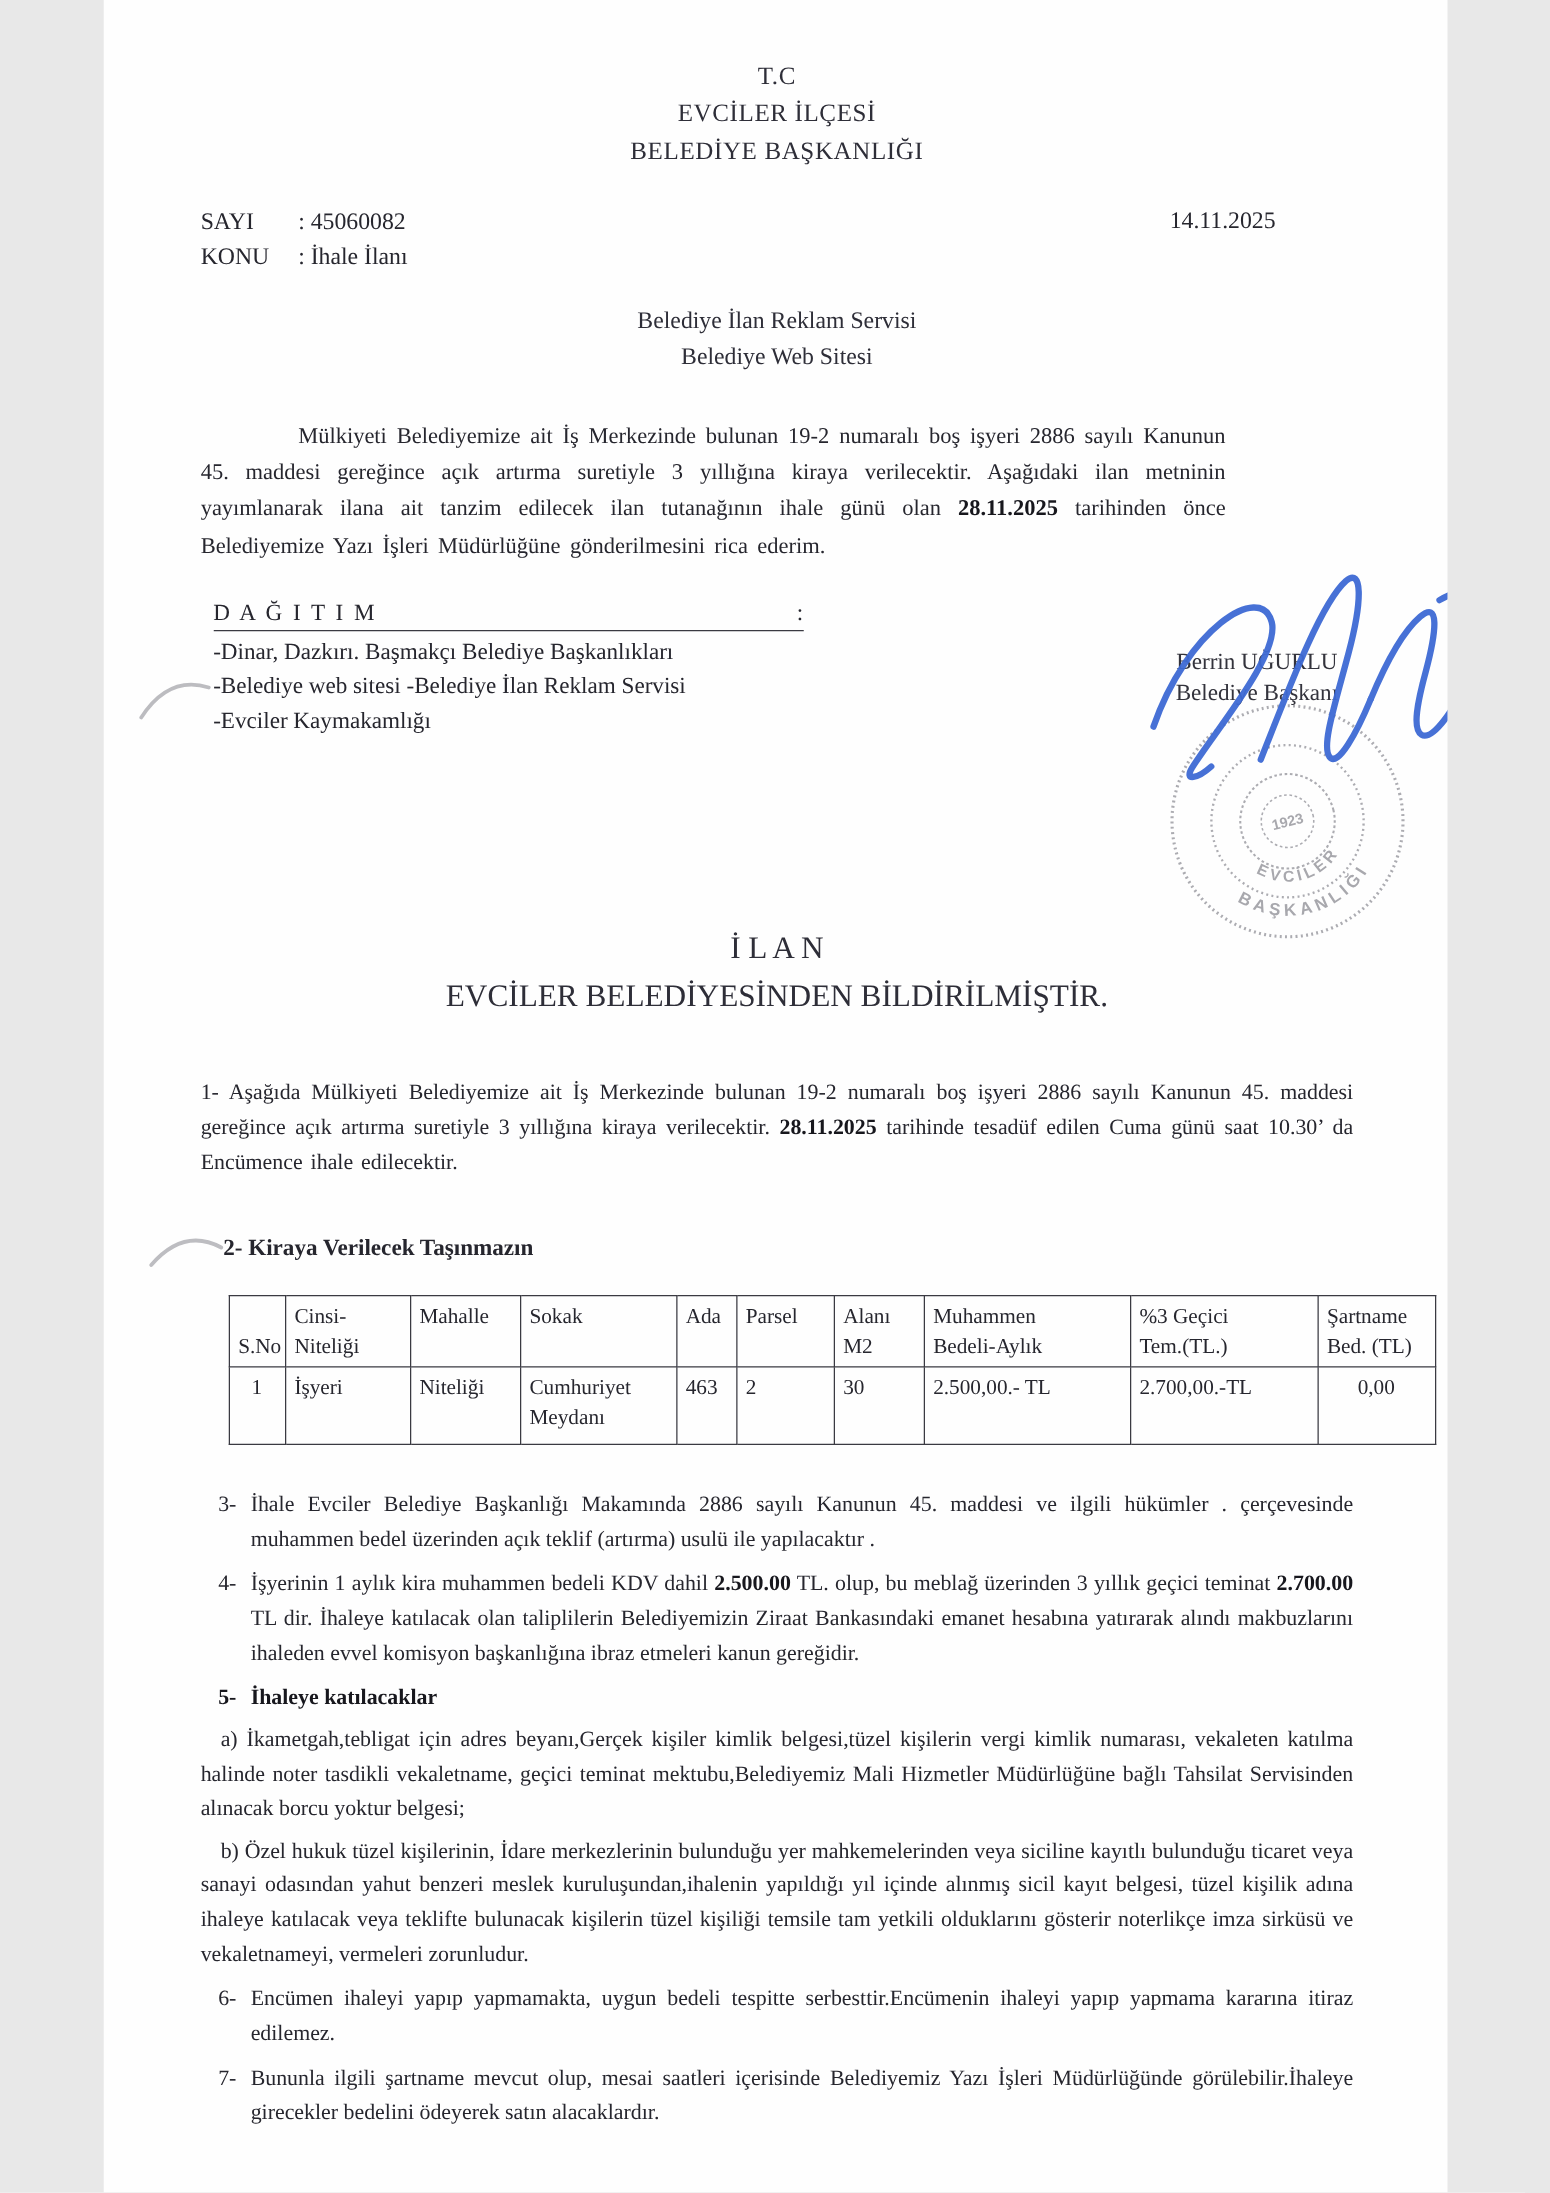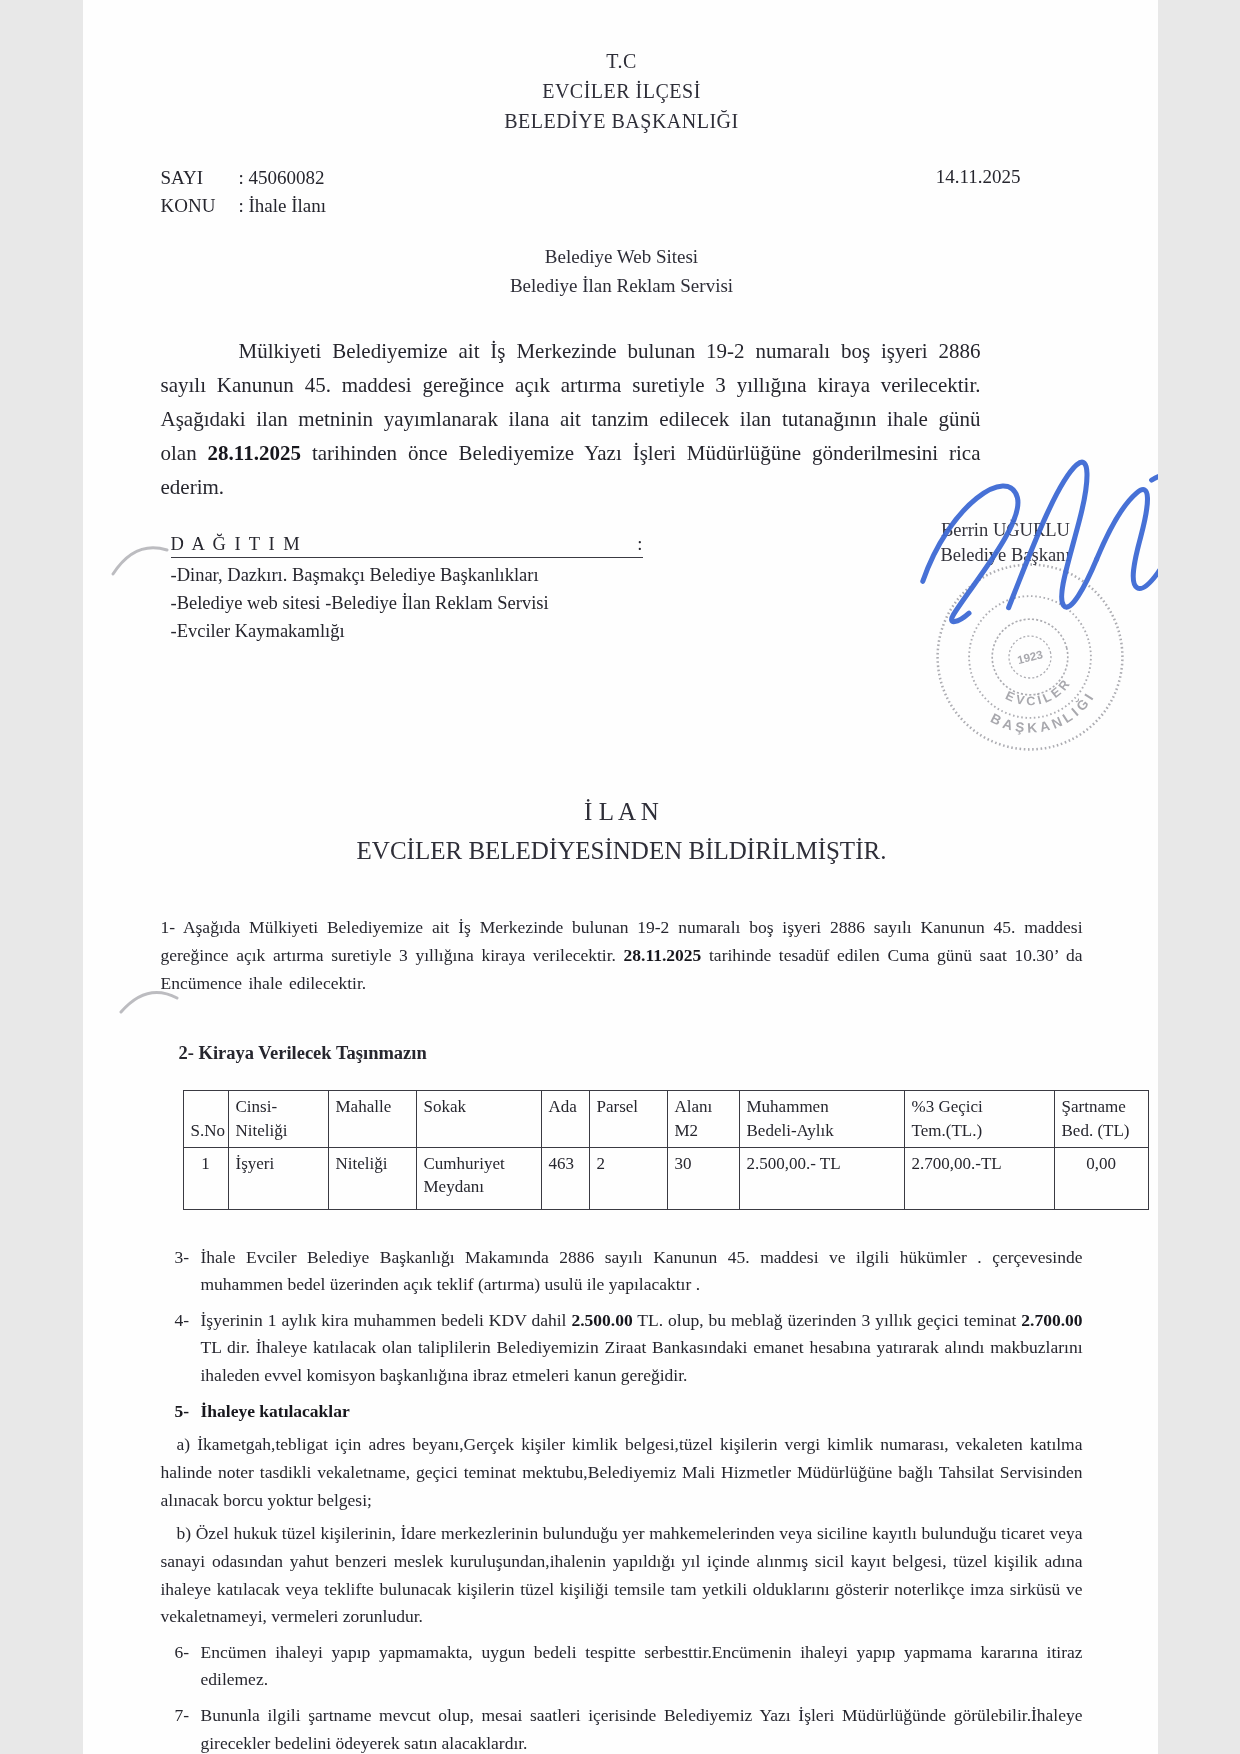--- a/index.html
+++ b/index.html
@@ -26,21 +26,21 @@
   .meta .label { display: inline-block; width: 78px; }
   .meta .date { padding-top: 2px; padding-right: 62px; }
 
   
   .recipient { text-align: center; font-size: 19px; line-height: 1.5; margin-top: 24px; color: #2e2e38; }
 
   
   .intro {
     margin-top: 34px;
     margin-right: 102px;
-    font-size: 21px;
+    font-size: 18px;
     line-height: 1.62;
     text-align: justify;
     text-indent: 78px;
     word-spacing: 3px;
   }
 
   
   .dagitim { margin-top: 30px; margin-left: 10px; font-size: 18.5px; }
   .dagitim-head {
     display: flex; justify-content: space-between; align-items: flex-start;
@@ -106,22 +106,22 @@
 
   <div class="meta">
     <div class="labels">
       <div><span class="label">SAYI</span><span>: 45060082</span></div>
       <div><span class="label">KONU</span><span>: İhale İlanı</span></div>
     </div>
     <div class="date">14.11.2025</div>
   </div>
 
   <div class="recipient">
+    <div>Belediye İlan Reklam Servisi</div>
     <div>Belediye Web Sitesi</div>
-    <div>Belediye İlan Reklam Servisi</div>
   </div>
 
   <p class="intro"><span>Mülkiyeti Belediyemize ait İş Merkezinde bulunan 19-2 numaralı boş işyeri 2886 sayılı Kanunun 45. maddesi gereğince açık artırma suretiyle 3 yıllığına  kiraya verilecektir. Aşağıdaki ilan metninin yayımlanarak  ilana ait tanzim edilecek ilan tutanağının ihale günü olan </span><span class="b">28.11.2025</span><span> tarihinden önce Belediyemize Yazı İşleri Müdürlüğüne  gönderilmesini rica ederim.</span></p>
 
   <div class="dagitim">
     <div class="dagitim-head">
       <span class="t">D A Ğ I T I M</span>
       <span>:</span>
     </div>
     <ul>

